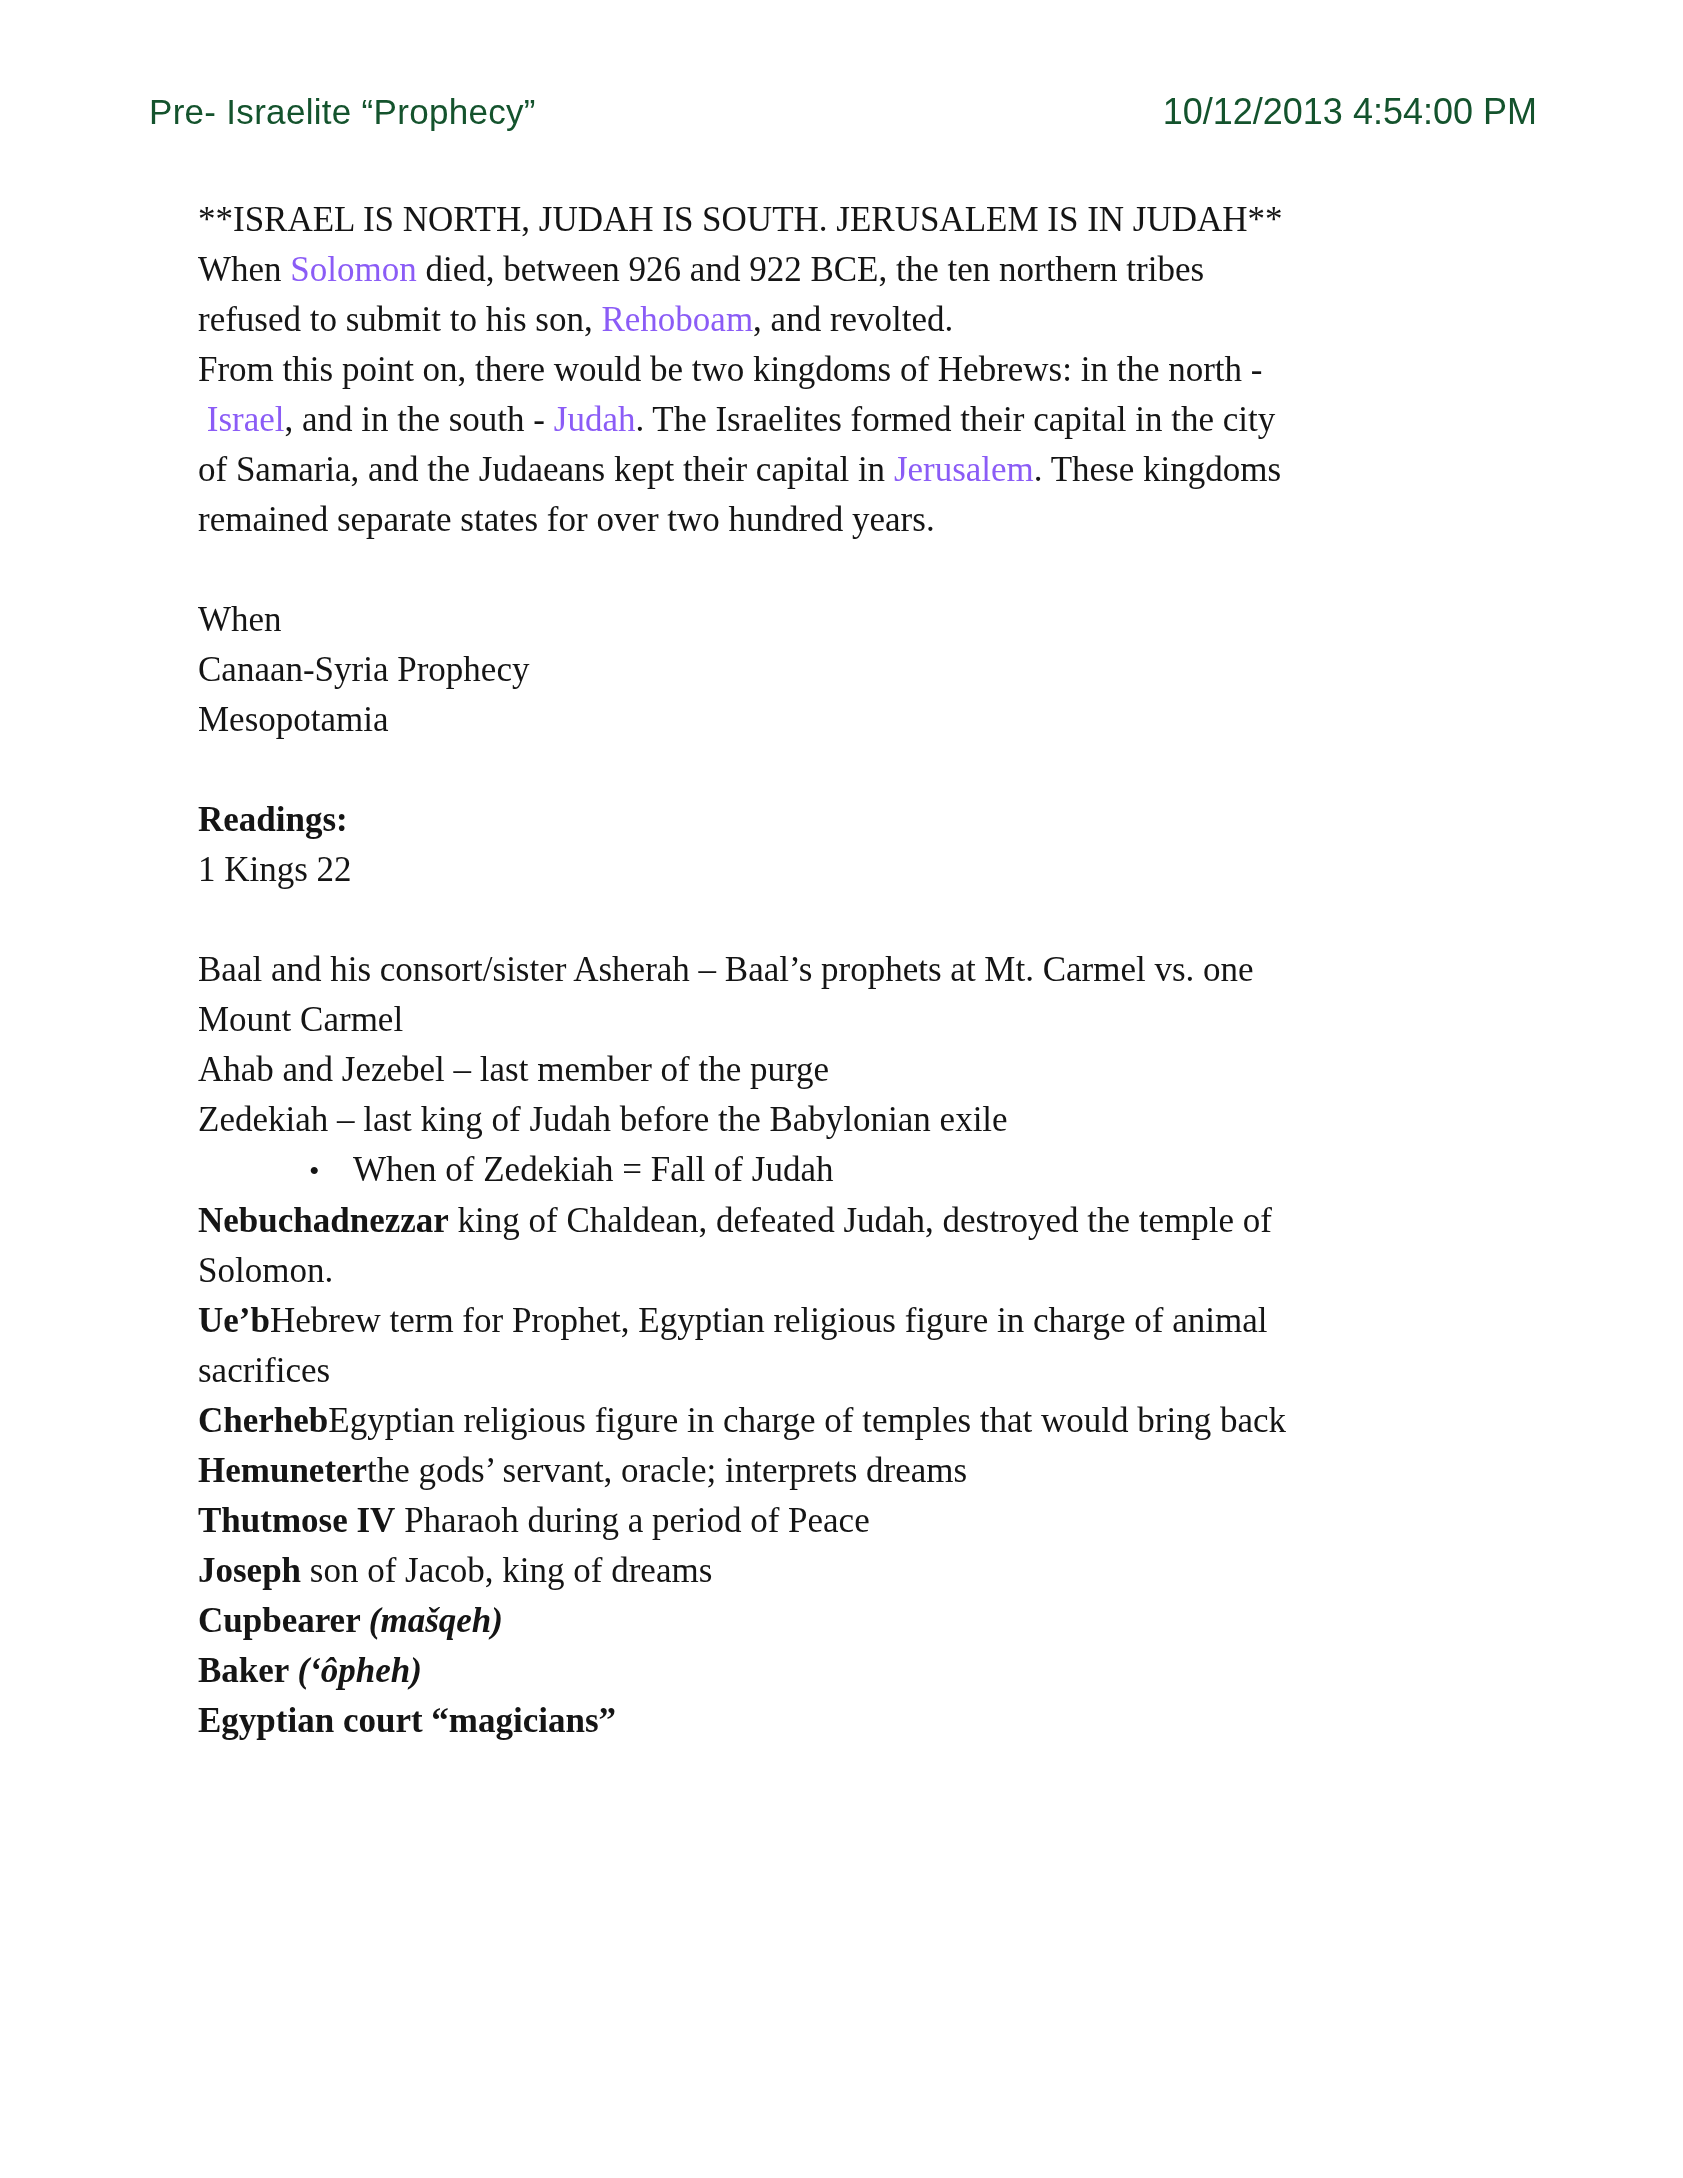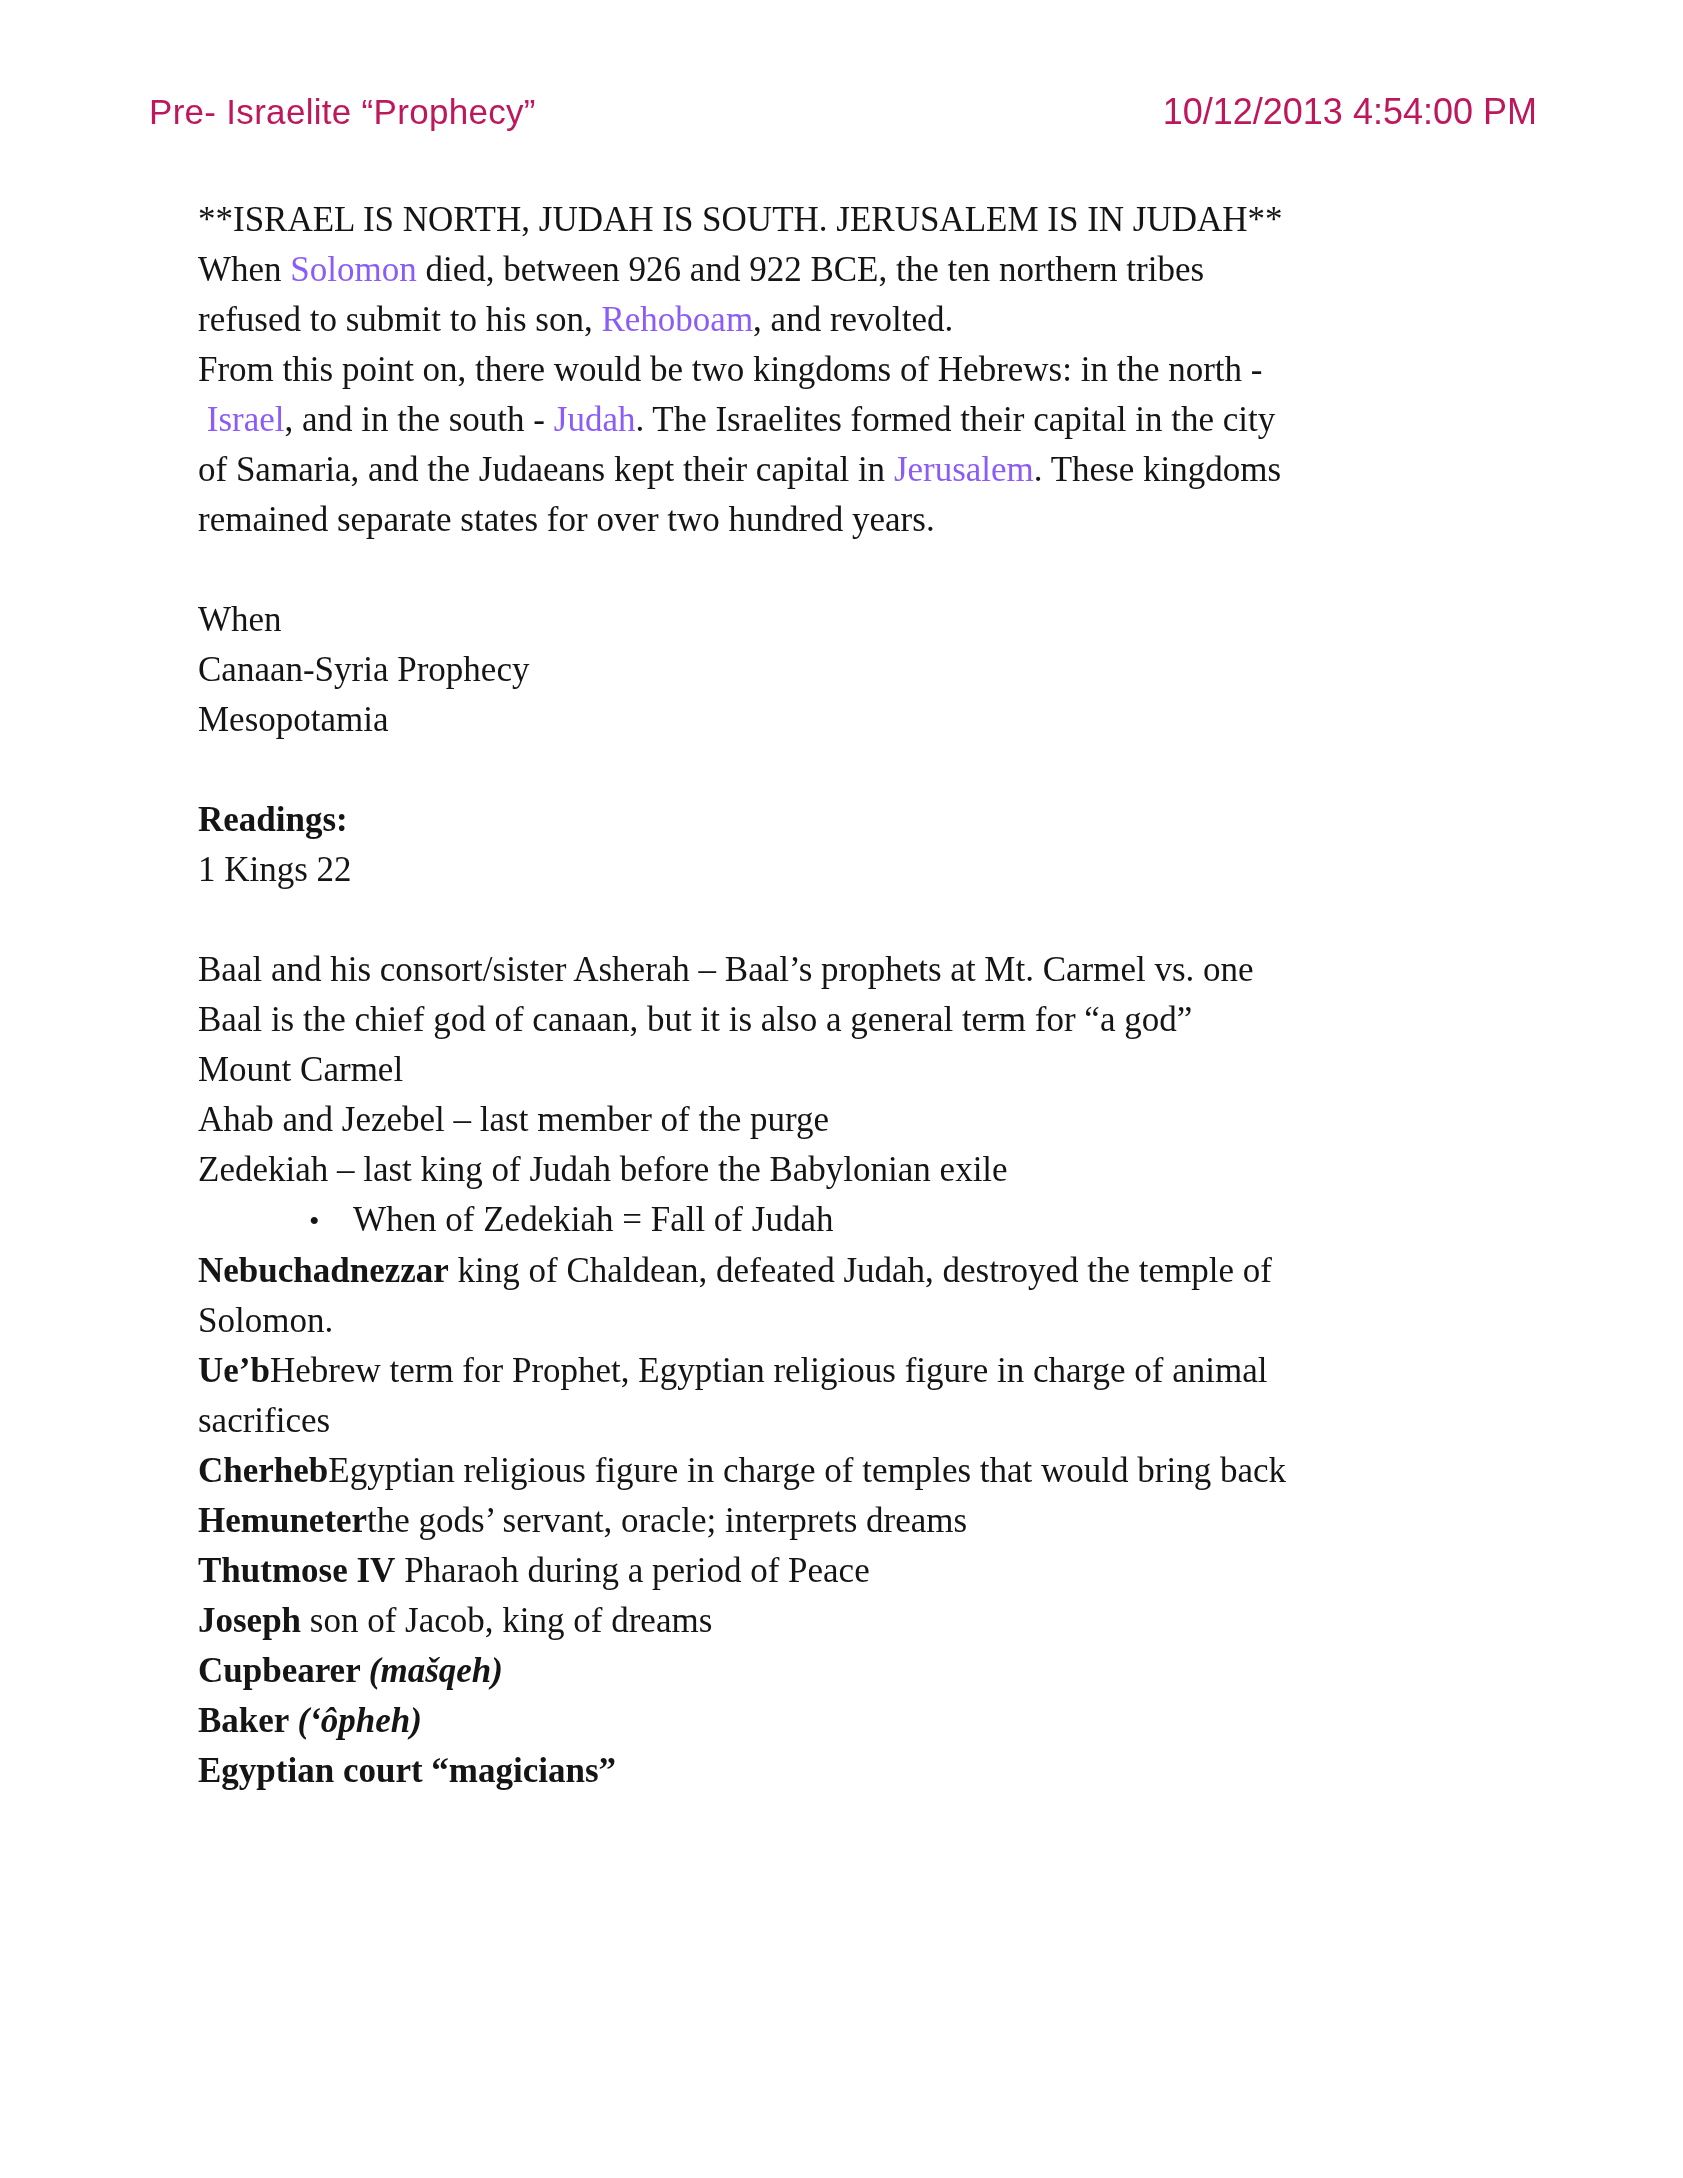--- a/index.html
+++ b/index.html
@@ -16,21 +16,21 @@
     background:#ffffff;
   }
   .header {
     position:absolute;
     left:149px; right:146px; top:91px;
     display:flex;
     justify-content:space-between;
     align-items:baseline;
     font-family:"Liberation Sans", sans-serif;
     font-size:35px;
-    color:#be185d;
+    color:#14532d;
   }
   .doc-title { letter-spacing:0.3px; }
   .doc-timestamp { font-size:36px; }
   .doc-body {
     position:absolute;
     left:198px; top:195px;
     width:1307px;
     font-size:35px;
     line-height:50px;
   }
@@ -68,21 +68,20 @@
       <div class="line"><span class="run">remained separate states for over two hundred years.</span></div>
       <div class="line"></div>
       <div class="line"><span class="run">When</span></div>
       <div class="line"><span class="run">Canaan-Syria Prophecy</span></div>
       <div class="line"><span class="run">Mesopotamia</span></div>
       <div class="line"></div>
       <div class="line"><span class="run bold">Readings:</span></div>
       <div class="line"><span class="run">1 Kings 22</span></div>
       <div class="line"></div>
       <div class="line"><span class="run">Baal and his consort/sister Asherah – Baal’s prophets at Mt. Carmel vs. one</span></div>
-      <div class="line"><span class="run">Baal is the chief god of canaan, but it is also a general term for “a god”</span></div>
       <div class="line"><span class="run">Mount Carmel</span></div>
       <div class="line"><span class="run">Ahab and Jezebel – last member of the purge</span></div>
       <div class="line"><span class="run">Zedekiah – last king of Judah before the Babylonian exile</span></div>
       <div class="line has-bullet"><span class="bullet">•</span><span class="run">When of Zedekiah = Fall of Judah</span></div>
       <div class="line"><span class="run bold">Nebuchadnezzar</span><span class="run"> king of Chaldean, defeated Judah, destroyed the temple of</span></div>
       <div class="line"><span class="run">Solomon.</span></div>
       <div class="line"><span class="run bold">Ue’b</span><span class="run">Hebrew term for Prophet, Egyptian religious figure in charge of animal</span></div>
       <div class="line"><span class="run">sacrifices</span></div>
       <div class="line"><span class="run bold">Cherheb</span><span class="run">Egyptian religious figure in charge of temples that would bring back</span></div>
       <div class="line"><span class="run bold">Hemuneter</span><span class="run">the gods’ servant, oracle; interprets dreams</span></div>

